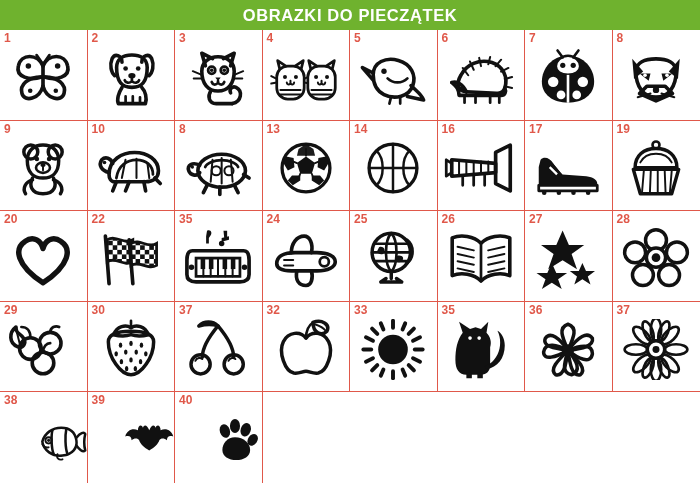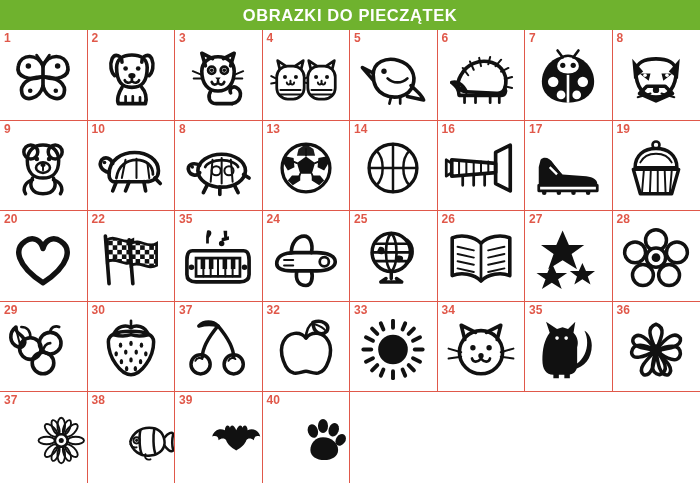--- a/index.html
+++ b/index.html
@@ -552,35 +552,20 @@
             <line x1="51" y1="58" x2="54" y2="65"></line>
             <line x1="17" y1="25" x2="9" y2="21"></line>
             <line x1="63" y1="25" x2="71" y2="21"></line>
             <line x1="17" y1="45" x2="9" y2="49"></line>
             <line x1="63" y1="45" x2="71" y2="49"></line>
           </g>
         </svg>
       </div>
     </div>
 
-    <div class="cell">
-      <span class="cell-num">34</span>
-      <div class="art">
-        <svg viewBox="0 0 80 70" width="72" height="63">
-          <path class="ln" d="M22 24 L18 8 L34 16"></path>
-          <path class="ln" d="M58 24 L62 8 L46 16"></path>
-          <circle class="ln" cx="40" cy="38" r="24"></circle>
-          <circle class="sol" cx="31" cy="33" r="3"></circle>
-          <circle class="sol" cx="49" cy="33" r="3"></circle>
-          <circle class="sol" cx="40" cy="42" r="3"></circle>
-          <path class="ln2" d="M40 45 C36 50 31 49 30 45 M40 45 C44 50 49 49 50 45"></path>
-          <path class="thin" d="M18 38 L4 34 M18 43 L4 45 M62 38 L76 34 M62 43 L76 45"></path>
-        </svg>
-      </div>
-    </div>
 
     <div class="cell">
       <span class="cell-num">35</span>
       <div class="art">
         <svg viewBox="0 0 80 70" width="74" height="64">
           <path class="sol" d="M20 16 L16 4 L28 12 L34 10 L40 12 L48 4 L46 16 C50 20 52 26 50 32 L50 52 C50 58 46 62 40 62 L24 62 C16 62 12 56 12 46 C12 34 14 24 20 16 Z"></path>
           <path class="sol" d="M46 56 C58 54 66 44 66 30 C66 22 62 16 58 14 C62 22 62 32 58 40 C54 48 48 52 44 52 Z"></path>
           <path class="sol" d="M24 60 L24 66 L30 66 L30 60 Z M36 60 L36 66 L42 66 L42 60 Z"></path>
           <circle cx="28" cy="22" r="2" fill="#fff"></circle>
           <circle cx="38" cy="22" r="2" fill="#fff"></circle>

